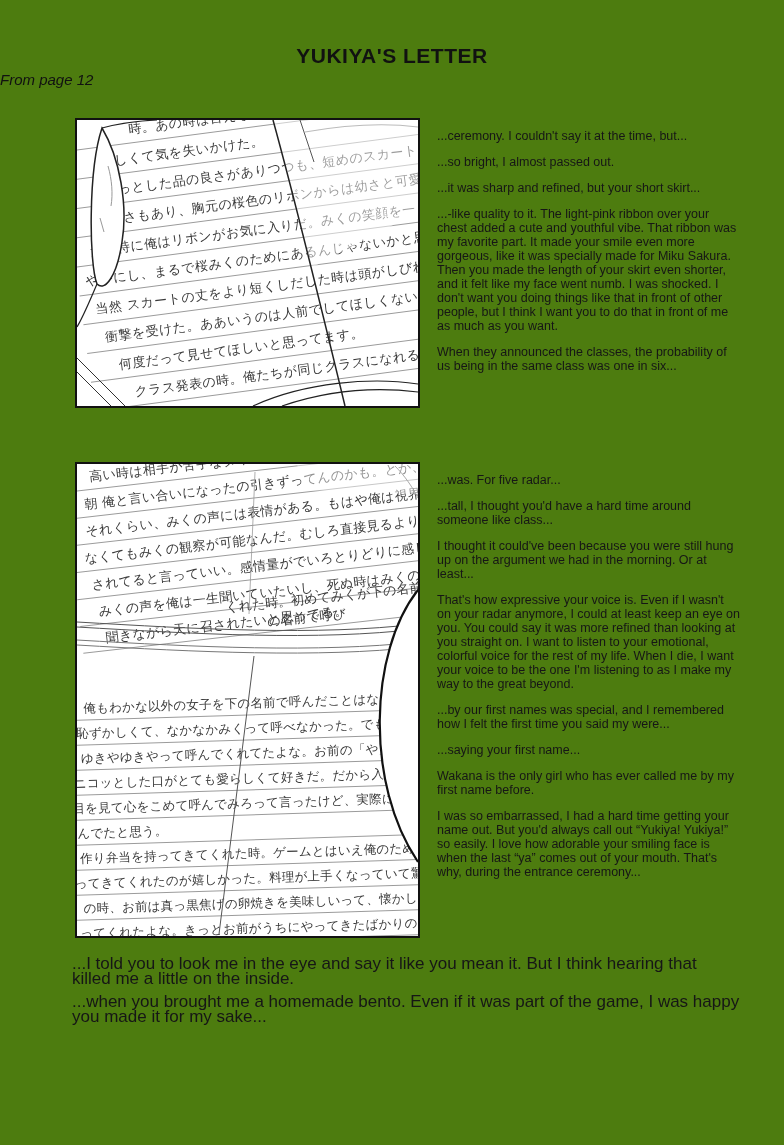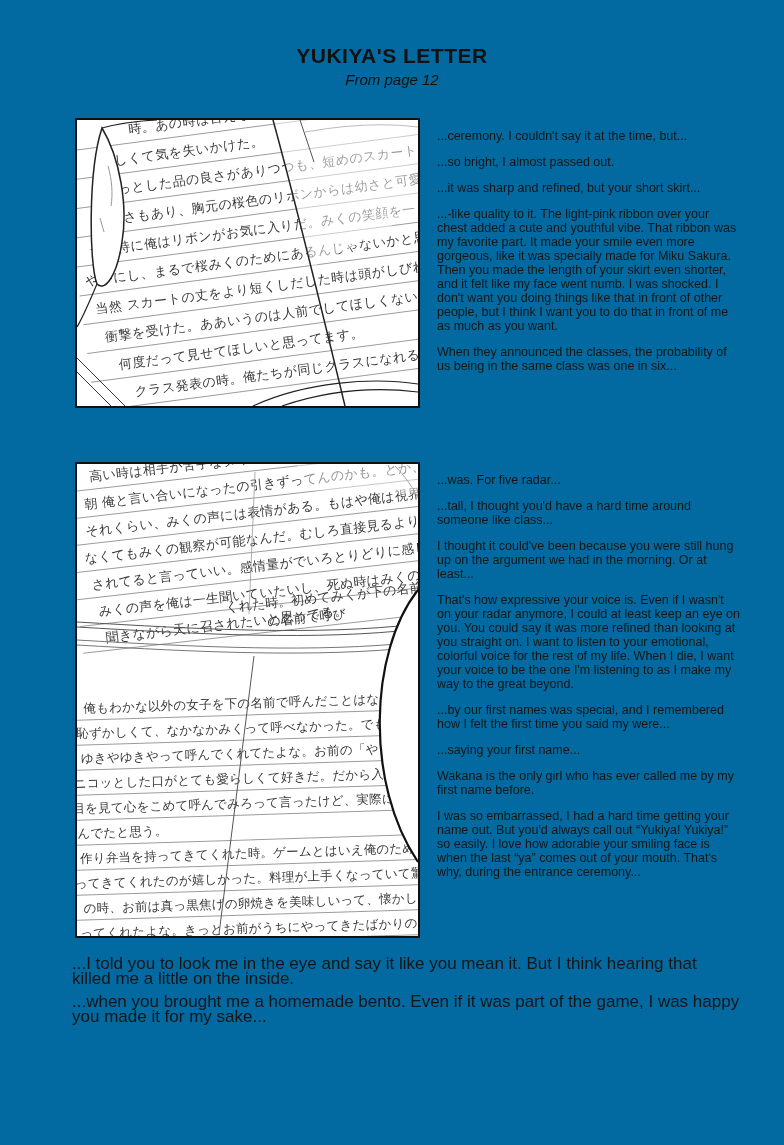--- a/index.html
+++ b/index.html
@@ -1,21 +1,21 @@
 <!DOCTYPE html>
 <html><head>
 <meta charset="utf-8">
 <style>
   html,body{margin:0;padding:0;background:#ffffff;}
-  .page{position:relative;width:784px;height:1145px;background:#0369a1;
+  .page{position:relative;width:784px;height:1145px;background:#4d7c0f;
         font-family:"Liberation Sans",sans-serif;color:#1a1a1a;overflow:hidden;}
 
   .title{position:absolute;top:44px;left:0;width:100%;text-align:center;
          font-size:21px;font-weight:bold;letter-spacing:.5px;margin:0;color:#111;}
-  .subtitle{position:absolute;top:71px;left:0;width:100%;text-align:center;
+  .subtitle{position:absolute;top:71px;left:0;width:100%;
             font-size:15px;font-style:italic;color:#111;}
 
   .panel{position:absolute;left:75px;border:2px solid #111;background:#fff;overflow:hidden;}
   #panel1{top:118px;width:341px;height:286px;}
   #panel2{top:462px;width:341px;height:472px;}
 
   .overlay{position:absolute;left:0;top:0;z-index:3;pointer-events:none;}
   .letter{position:absolute;z-index:1;font-family:"DejaVu Sans",sans-serif;}
   .hw-row{border-bottom:1px solid #9b9b9b;white-space:nowrap;color:#3a3a3a;}
 

